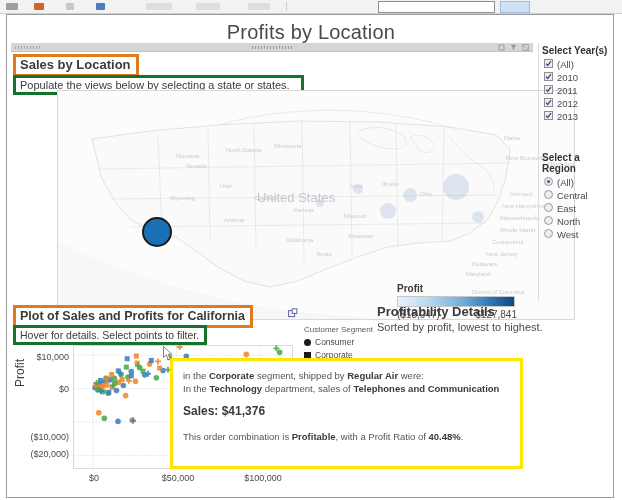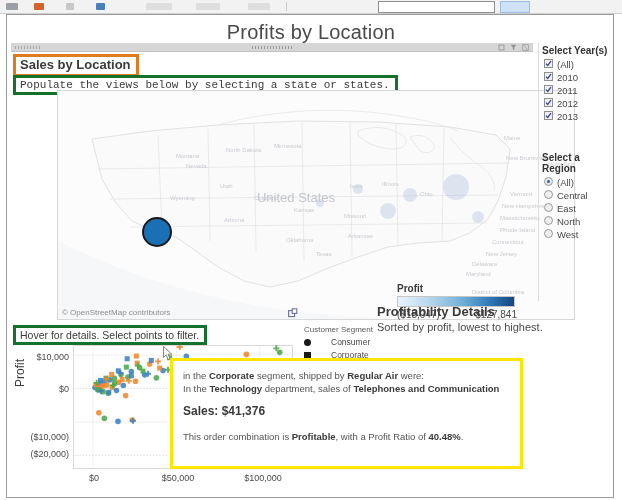--- a/index.html
+++ b/index.html
@@ -65,23 +65,23 @@
   .ws-title{
     position:absolute;left:2px;top:11px;
     font-size:13px;font-weight:700;color:#3b3b3b;
     padding:1px 5px 2px 4px;
     border:3px solid #e07a1f;background:#ffffff;
     white-space:nowrap;line-height:14px;
   }
   .ws-sub{
     position:absolute;left:2px;top:32px;
     font-size:11px;color:#3b3b3b;
-    padding:1px 5px 1px 4px;
+    padding:1px 11px 1px 4px;
     border:3px solid #14722a;background:#ffffff;
-    white-space:nowrap;line-height:12px;font-family:Liberation Mono, monospace;
+    white-space:nowrap;line-height:12px;
   }
 
   
   .map-canvas{
     position:absolute;left:2px;top:47px;width:518px;height:230px;
     background:#fbfbfb;border:1px solid #d8d8d8;box-sizing:border-box;
     overflow:hidden;
     margin-left:44px;
   }
   .map-svg{position:absolute;left:0;top:0;}
@@ -150,21 +150,21 @@
     font-size:12px;color:#3b3b3b;font-weight:400;
     transform:rotate(-90deg);transform-origin:left top;
     white-space:nowrap;
   }
   .ytick{position:absolute;right:0;font-size:9px;color:#4a4a4a;text-align:right;white-space:nowrap;}
   .xtick{position:absolute;font-size:9px;color:#4a4a4a;white-space:nowrap;transform:translateX(-50%);}
 
   
   .cs-legend{position:absolute;left:297px;top:310px;width:70px;}
   .cs-title{font-size:8px;color:#5a5a5a;margin-bottom:3px;}
-  .cs-row{display:flex;align-items:center;gap:20px;font-size:8.5px;color:#4a4a4a;margin-bottom:3px;}
+  .cs-row{display:flex;align-items:center;gap:4px;font-size:8.5px;color:#4a4a4a;margin-bottom:3px;}
   .sw-circ{width:7px;height:7px;border-radius:50%;background:#1a1a1a;flex:0 0 auto;}
   .sw-sq{width:7px;height:7px;background:#1a1a1a;flex:0 0 auto;}
 
   
   .pd{position:absolute;left:370px;top:289px;width:235px;}
   .pd-title{font-size:13px;font-weight:700;color:#3b3b3b;}
   .pd-sub{font-size:11px;color:#4a4a4a;margin-top:2px;}
 
   
   .tooltip{
@@ -375,20 +375,21 @@
         <span class="radio"></span>
         <span>North</span>
       </div>
       <div class="flt-row">
         <span class="radio"></span>
         <span>West</span>
       </div>
     </div>
 
     <div class="sc-ws">
+      <div class="sc-title">Plot of Sales and Profits for California</div>
       <svg class="popout" viewBox="0 0 10 10">
         <rect x="0.6" y="2.6" width="6" height="6" fill="none" stroke="#6b6fa0" stroke-width="1.1"></rect>
         <rect x="4.2" y="0.8" width="4.6" height="4.6" fill="#ffffff" stroke="#6b6fa0" stroke-width="1.1"></rect>
       </svg>
       <div class="sc-sub">Hover for details. Select points to filter.</div>
 
       <div class="sc-plot">
 
         <div class="axis-y-label">Profit</div>
 

